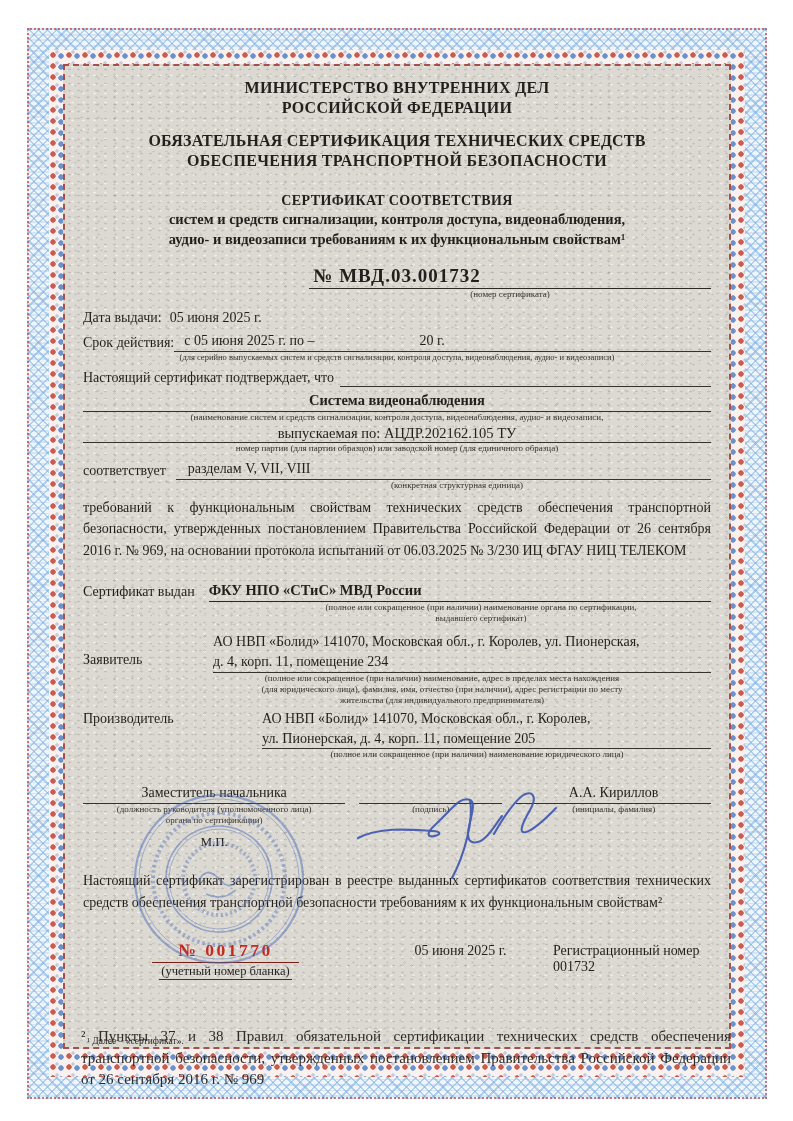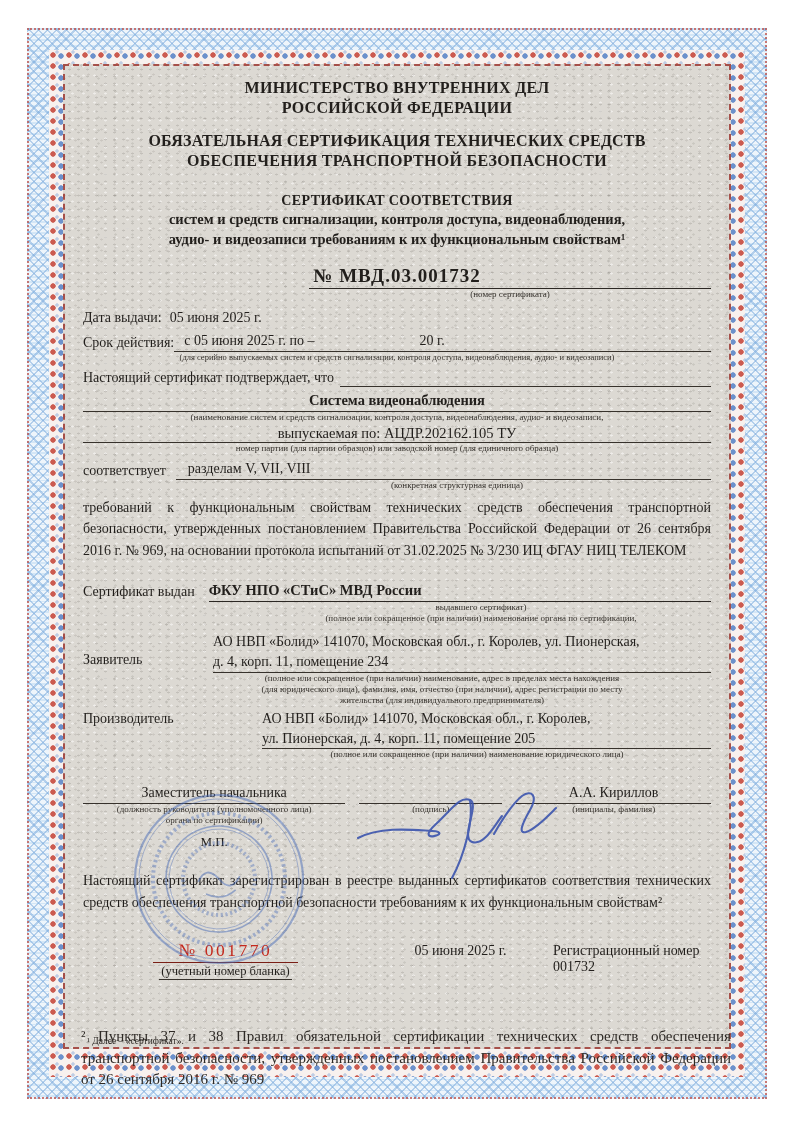--- a/index.html
+++ b/index.html
@@ -99,21 +99,21 @@
   .sig-left  { width:44%; padding-right:14px; }
   .sig-mid   { width:25%; padding-right:14px; position:relative; }
   .sig-right { width:31%; }
   .sig-val { text-align:center; border-bottom:1px solid #37322c; padding-bottom:1px; min-height:19px; }
   .mp { margin-top:8px; font-size:13px; text-align:center; }
 
   .reg-para { font-size:14px; text-align:justify; line-height:1.55; margin-top:20px; }
 
   .bottom-row { display:flex; align-items:flex-start; margin-top:26px; font-size:14px; }
   .blank-no-wrap { width:285px; text-align:center; }
-  .blank-no { color:#c42a1e; font-weight:normal; font-size:17.5px; letter-spacing:2.5px;
+  .blank-no { color:#c42a1e; font-weight:bold; font-size:17.5px; letter-spacing:2.5px;
               border-bottom:1.5px solid #7a1f16; display:inline-block; padding:0 26px 1px 26px; }
   .blank-cap { font-size:12.5px; border-bottom:1px solid #37322c; display:inline-block; padding:0 2px; }
   .bottom-date { width:185px; text-align:center; padding-top:3px; }
   .bottom-reg { flex:1; text-align:left; padding-top:3px; padding-right:2px; }
 
   .footnote1 { position:absolute; left:22px; bottom:1px; font-size:9.5px; color:#2e2a26; }
   .footnote2 {
     position:absolute; left:52px; right:34px; bottom:6px;
     font-size:15px; line-height:1.45; color:#2e2a26; text-align:justify; z-index:3;
   }
@@ -175,28 +175,28 @@
       <div class="c sm">номер партии (для партии образцов) или заводской номер (для единичного образца)</div>
 
       <div class="row conf-row">
         <span class="lbl">соответствует</span>
         <span class="conf-line">
           <span>разделам V, VII, VIII</span>
         </span>
       </div>
       <div class="c sm" style="margin-left:120px">(конкретная структурная единица)</div>
 
-      <div class="para">требований к функциональным свойствам технических средств обеспечения транспортной безопасности, утвержденных постановлением Правительства Российской Федерации от 26 сентября 2016 г. № 969, на основании протокола испытаний от 31.02.2025 № 3/230 ИЦ ФГАУ НИЦ ТЕЛЕКОМ</div>
+      <div class="para">требований к функциональным свойствам технических средств обеспечения транспортной безопасности, утвержденных постановлением Правительства Российской Федерации от 26 сентября 2016 г. № 969, на основании протокола испытаний от 06.03.2025 № 3/230 ИЦ ФГАУ НИЦ ТЕЛЕКОМ</div>
 
       <div class="row issued-row">
         <span class="lbl">Сертификат выдан</span>
         <span class="issued-line">ФКУ НПО «СТиС» МВД России</span>
       </div>
+      <div class="issued-cap c sm">(полное или сокращенное (при наличии) наименование органа по сертификации,</div>
       <div class="issued-cap c sm">выдавшего сертификат)</div>
-      <div class="issued-cap c sm">(полное или сокращенное (при наличии) наименование органа по сертификации,</div>
 
       <div class="party-row applicant">
         <span class="lbl">Заявитель</span>
         <span class="party-val">
           <div>АО НВП «Болид» 141070, Московская обл., г. Королев, ул. Пионерская,</div>
           <div class="l2">д. 4, корп. 11, помещение 234</div>
         </span>
       </div>
       <div class="c sm" style="margin-left:90px">(полное или сокращенное (при наличии) наименование, адрес в пределах места нахождения</div>
       <div class="c sm" style="margin-left:90px">(для юридического лица), фамилия, имя, отчество (при наличии), адрес регистрации по месту</div>

